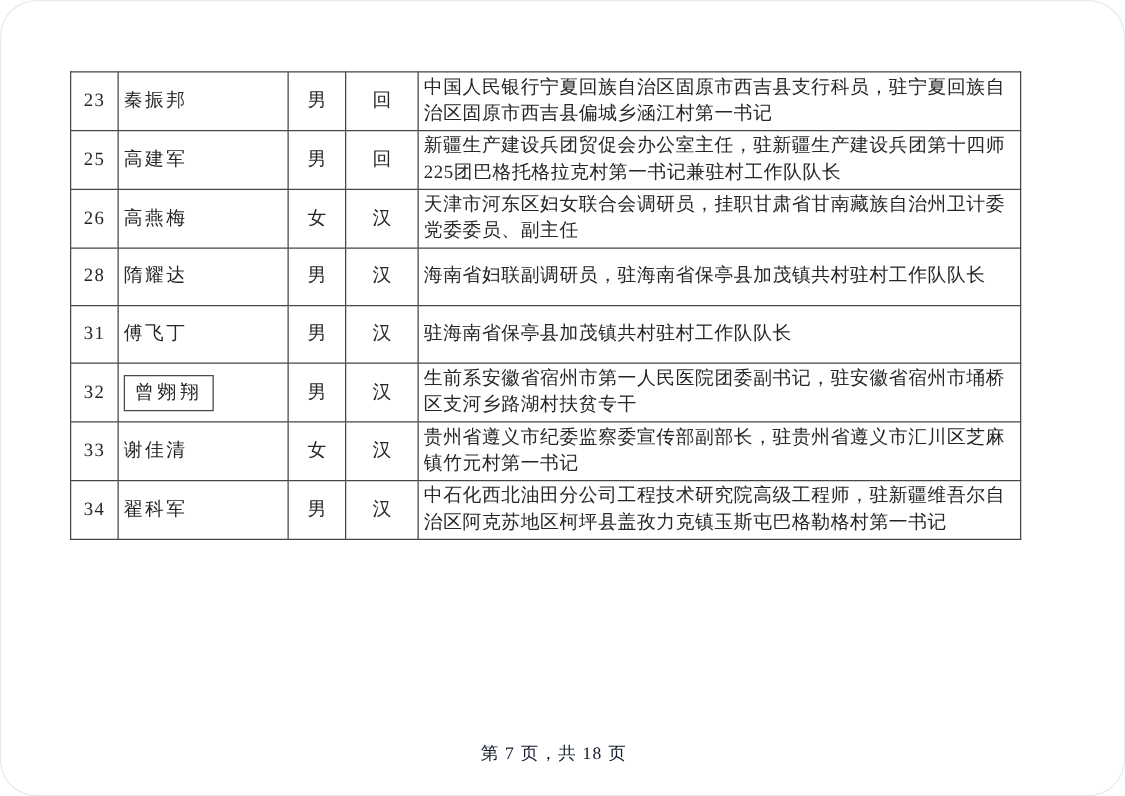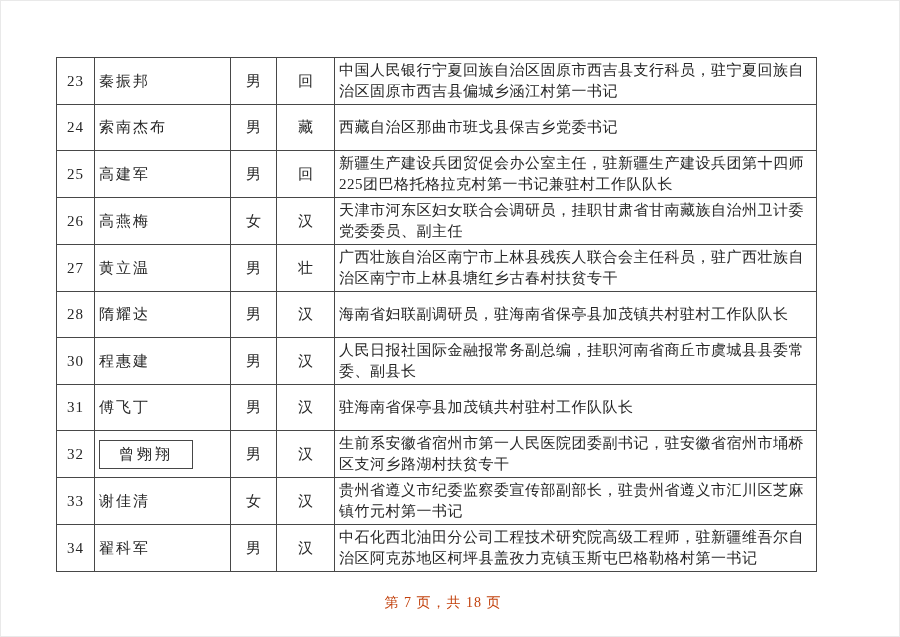--- a/index.html
+++ b/index.html
@@ -9,20 +9,21 @@
   }
   .page {
     position: relative;
     width: 900px;
     height: 637px;
     background: #ffffff;
     box-shadow: inset 0 0 0 1px #e9e9e9;
     font-family: "Liberation Serif", "DejaVu Serif", serif;
     color: #262626;
     overflow: hidden;
+    border-radius: 29px;
   }
   table.roster {
     position: absolute;
     left: 56px;
     top: 57px;
     width: 760px;
     border-collapse: collapse;
     table-layout: fixed;
   }
   table.roster td {
@@ -31,39 +32,39 @@
     font-size: 15px;
     line-height: 21px;
     height: 41px;
     padding: 2px 4px;
   }
   td.c-no   { text-align: center; letter-spacing: 1px; }
   td.c-name { text-align: left; }
   td.c-name .name { letter-spacing: 2px; display: inline-block; }
   td.c-name .name.boxed {
     border: 1.5px solid #474747;
-    padding: 3px 19px;
+    padding: 3px 8px;
     letter-spacing: 3px;
   }
   td.c-gender, td.c-eth { text-align: center; }
   td.c-pos {
     text-align: left;
     padding: 3px 6px 3px 8px;
     letter-spacing: 0.5px;
     margin-left: 30px;
   }
   .footer {
     position: absolute;
     left: 0;
     top: 594px;
     width: 886px;
     text-align: center;
     font-size: 14px;
     letter-spacing: 1px;
-    color: #c2410c;
+    color: #0f172a;
   }
 </style>
 </head>
 <body>
 
 <div class="page">
   <table class="roster">
     <colgroup>
       <col style="width:38px">
       <col style="width:136px">
@@ -75,29 +76,20 @@
   <tr>
     <td class="c-no">23</td>
     <td class="c-name">
       <span class="name">秦振邦</span>
     </td>
     <td class="c-gender">男</td>
     <td class="c-eth">回</td>
     <td class="c-pos">中国人民银行宁夏回族自治区固原市西吉县支行科员，驻宁夏回族自治区固原市西吉县偏城乡涵江村第一书记</td>
   </tr>
 
-  <tr>
-    <td class="c-no">24</td>
-    <td class="c-name">
-      <span class="name">索南杰布</span>
-    </td>
-    <td class="c-gender">男</td>
-    <td class="c-eth">藏</td>
-    <td class="c-pos">西藏自治区那曲市班戈县保吉乡党委书记</td>
-  </tr>
 
   <tr>
     <td class="c-no">25</td>
     <td class="c-name">
       <span class="name">高建军</span>
     </td>
     <td class="c-gender">男</td>
     <td class="c-eth">回</td>
     <td class="c-pos">新疆生产建设兵团贸促会办公室主任，驻新疆生产建设兵团第十四师225团巴格托格拉克村第一书记兼驻村工作队队长</td>
   </tr>
@@ -105,50 +97,32 @@
   <tr>
     <td class="c-no">26</td>
     <td class="c-name">
       <span class="name">高燕梅</span>
     </td>
     <td class="c-gender">女</td>
     <td class="c-eth">汉</td>
     <td class="c-pos">天津市河东区妇女联合会调研员，挂职甘肃省甘南藏族自治州卫计委党委委员、副主任</td>
   </tr>
 
-  <tr>
-    <td class="c-no">27</td>
-    <td class="c-name">
-      <span class="name">黄立温</span>
-    </td>
-    <td class="c-gender">男</td>
-    <td class="c-eth">壮</td>
-    <td class="c-pos">广西壮族自治区南宁市上林县残疾人联合会主任科员，驻广西壮族自治区南宁市上林县塘红乡古春村扶贫专干</td>
-  </tr>
 
   <tr>
     <td class="c-no">28</td>
     <td class="c-name">
       <span class="name">隋耀达</span>
     </td>
     <td class="c-gender">男</td>
     <td class="c-eth">汉</td>
     <td class="c-pos">海南省妇联副调研员，驻海南省保亭县加茂镇共村驻村工作队队长</td>
   </tr>
 
 
-  <tr>
-    <td class="c-no">30</td>
-    <td class="c-name">
-      <span class="name">程惠建</span>
-    </td>
-    <td class="c-gender">男</td>
-    <td class="c-eth">汉</td>
-    <td class="c-pos">人民日报社国际金融报常务副总编，挂职河南省商丘市虞城县县委常委、副县长</td>
-  </tr>
 
   <tr>
     <td class="c-no">31</td>
     <td class="c-name">
       <span class="name">傅飞丁</span>
     </td>
     <td class="c-gender">男</td>
     <td class="c-eth">汉</td>
     <td class="c-pos">驻海南省保亭县加茂镇共村驻村工作队队长</td>
   </tr>

